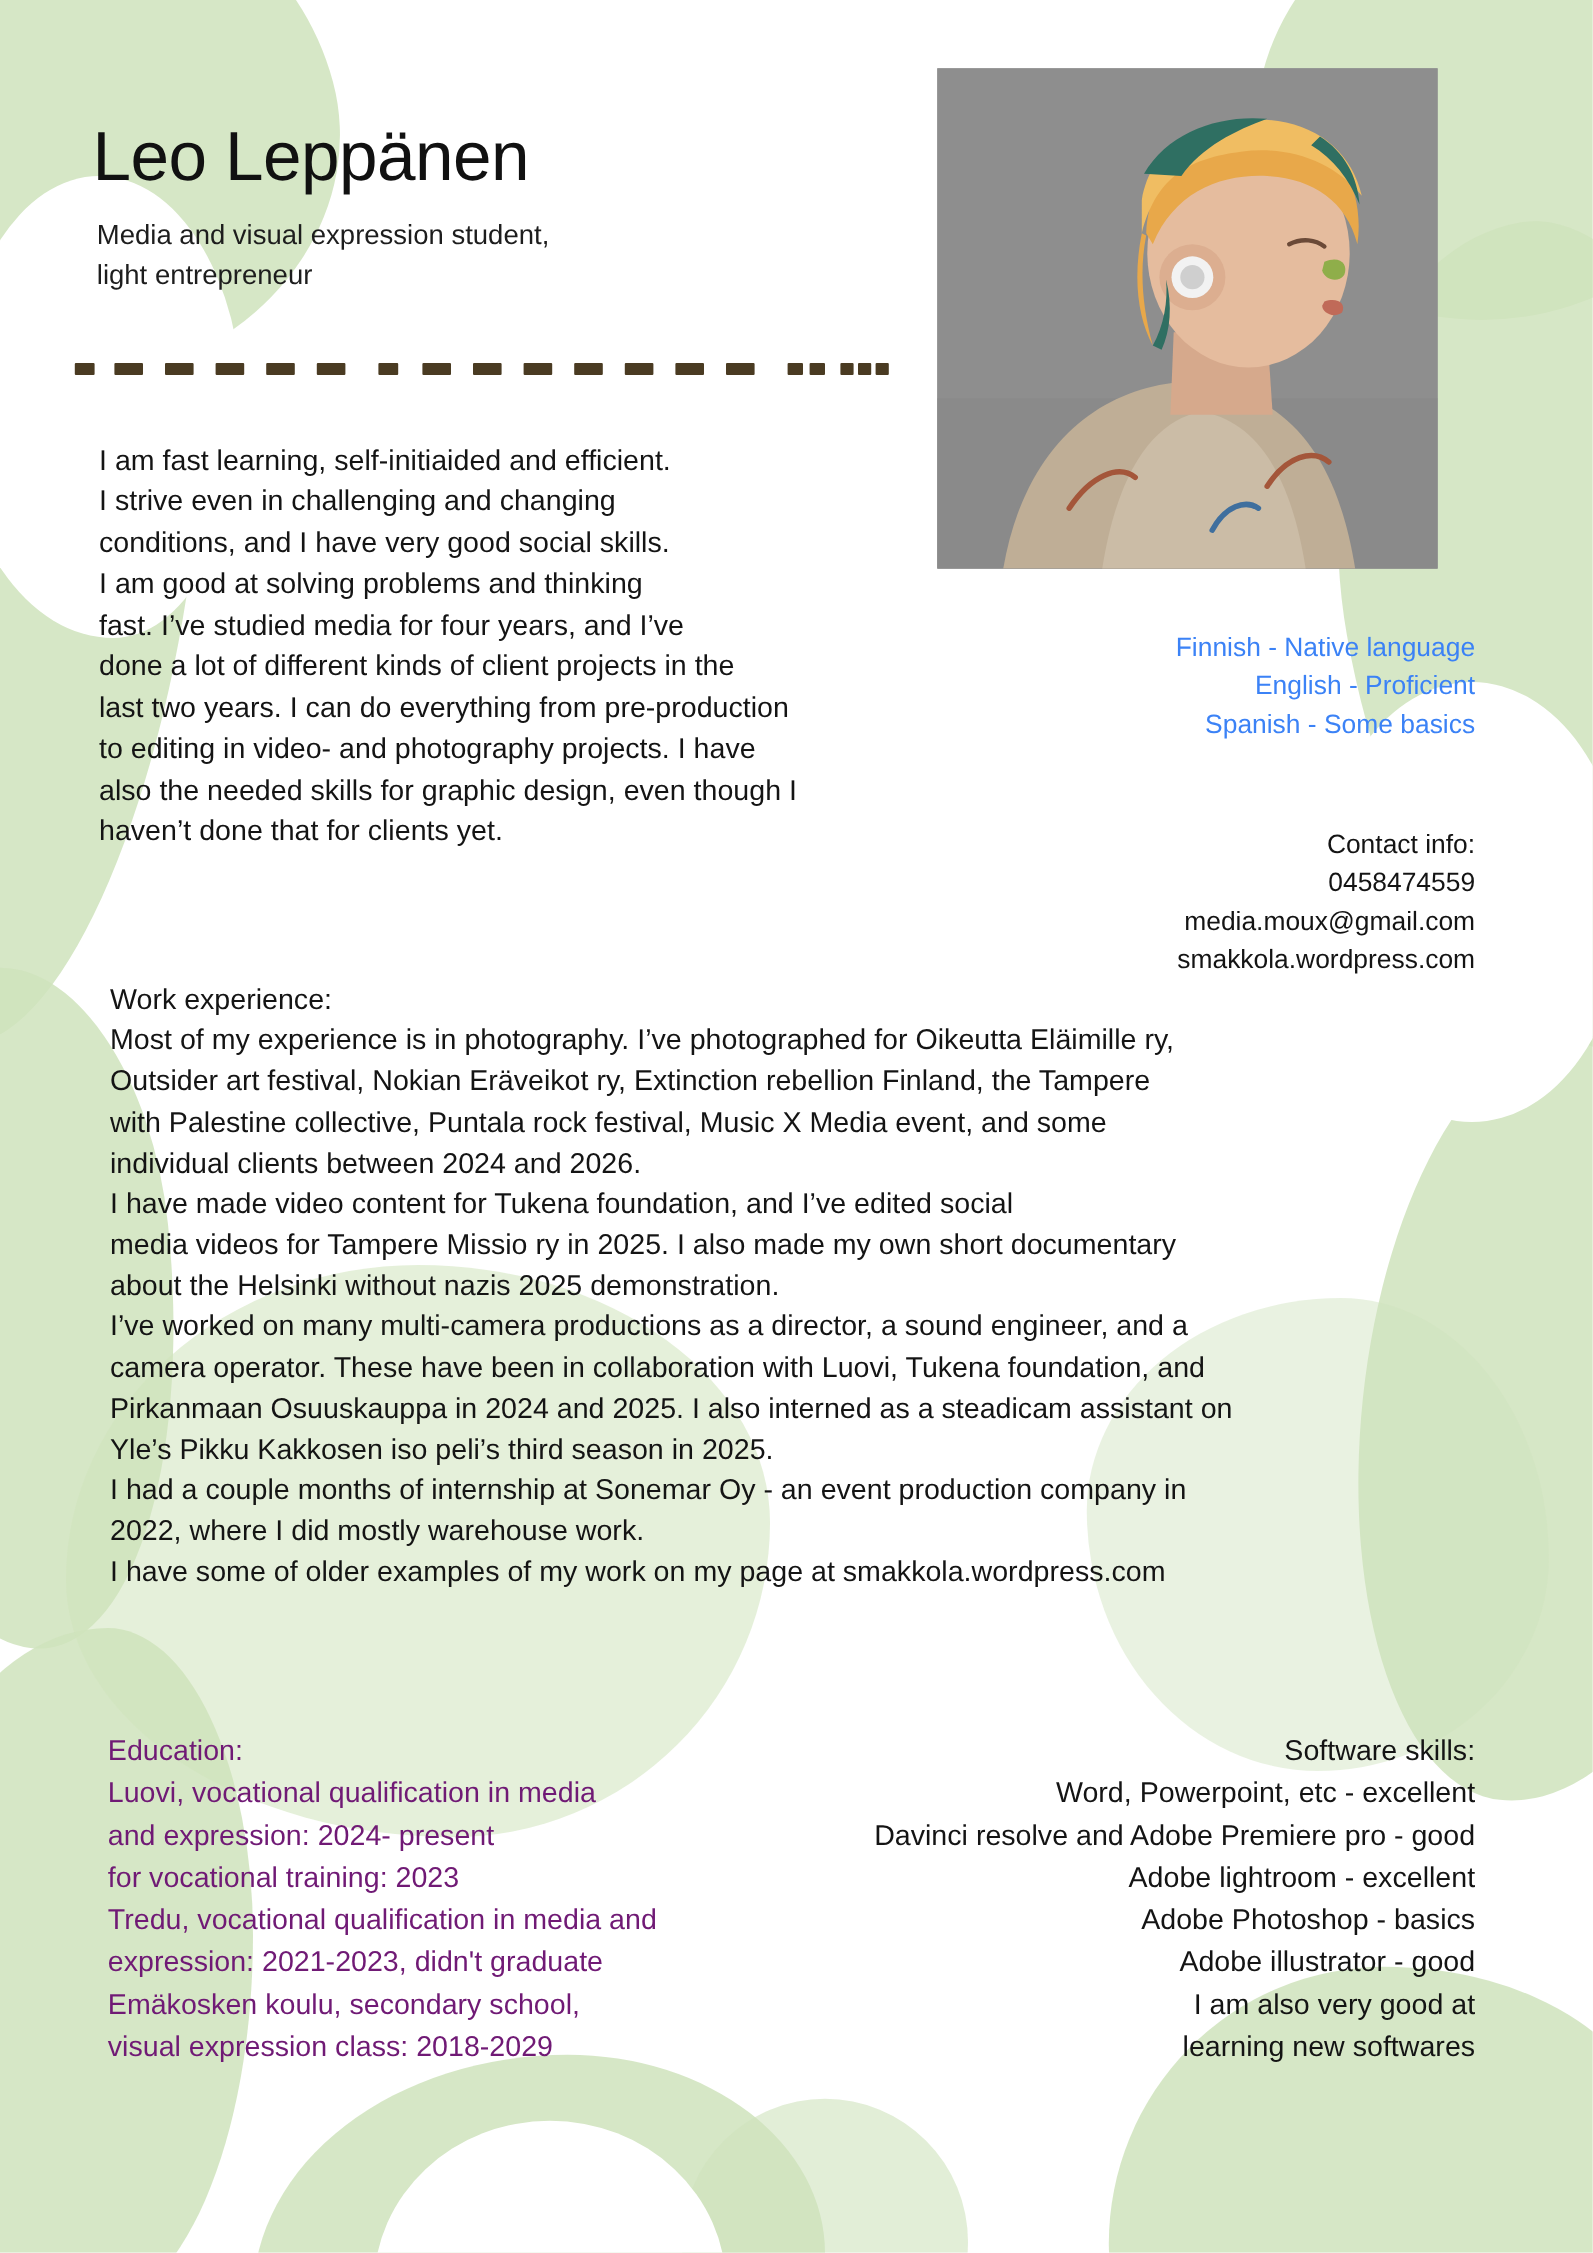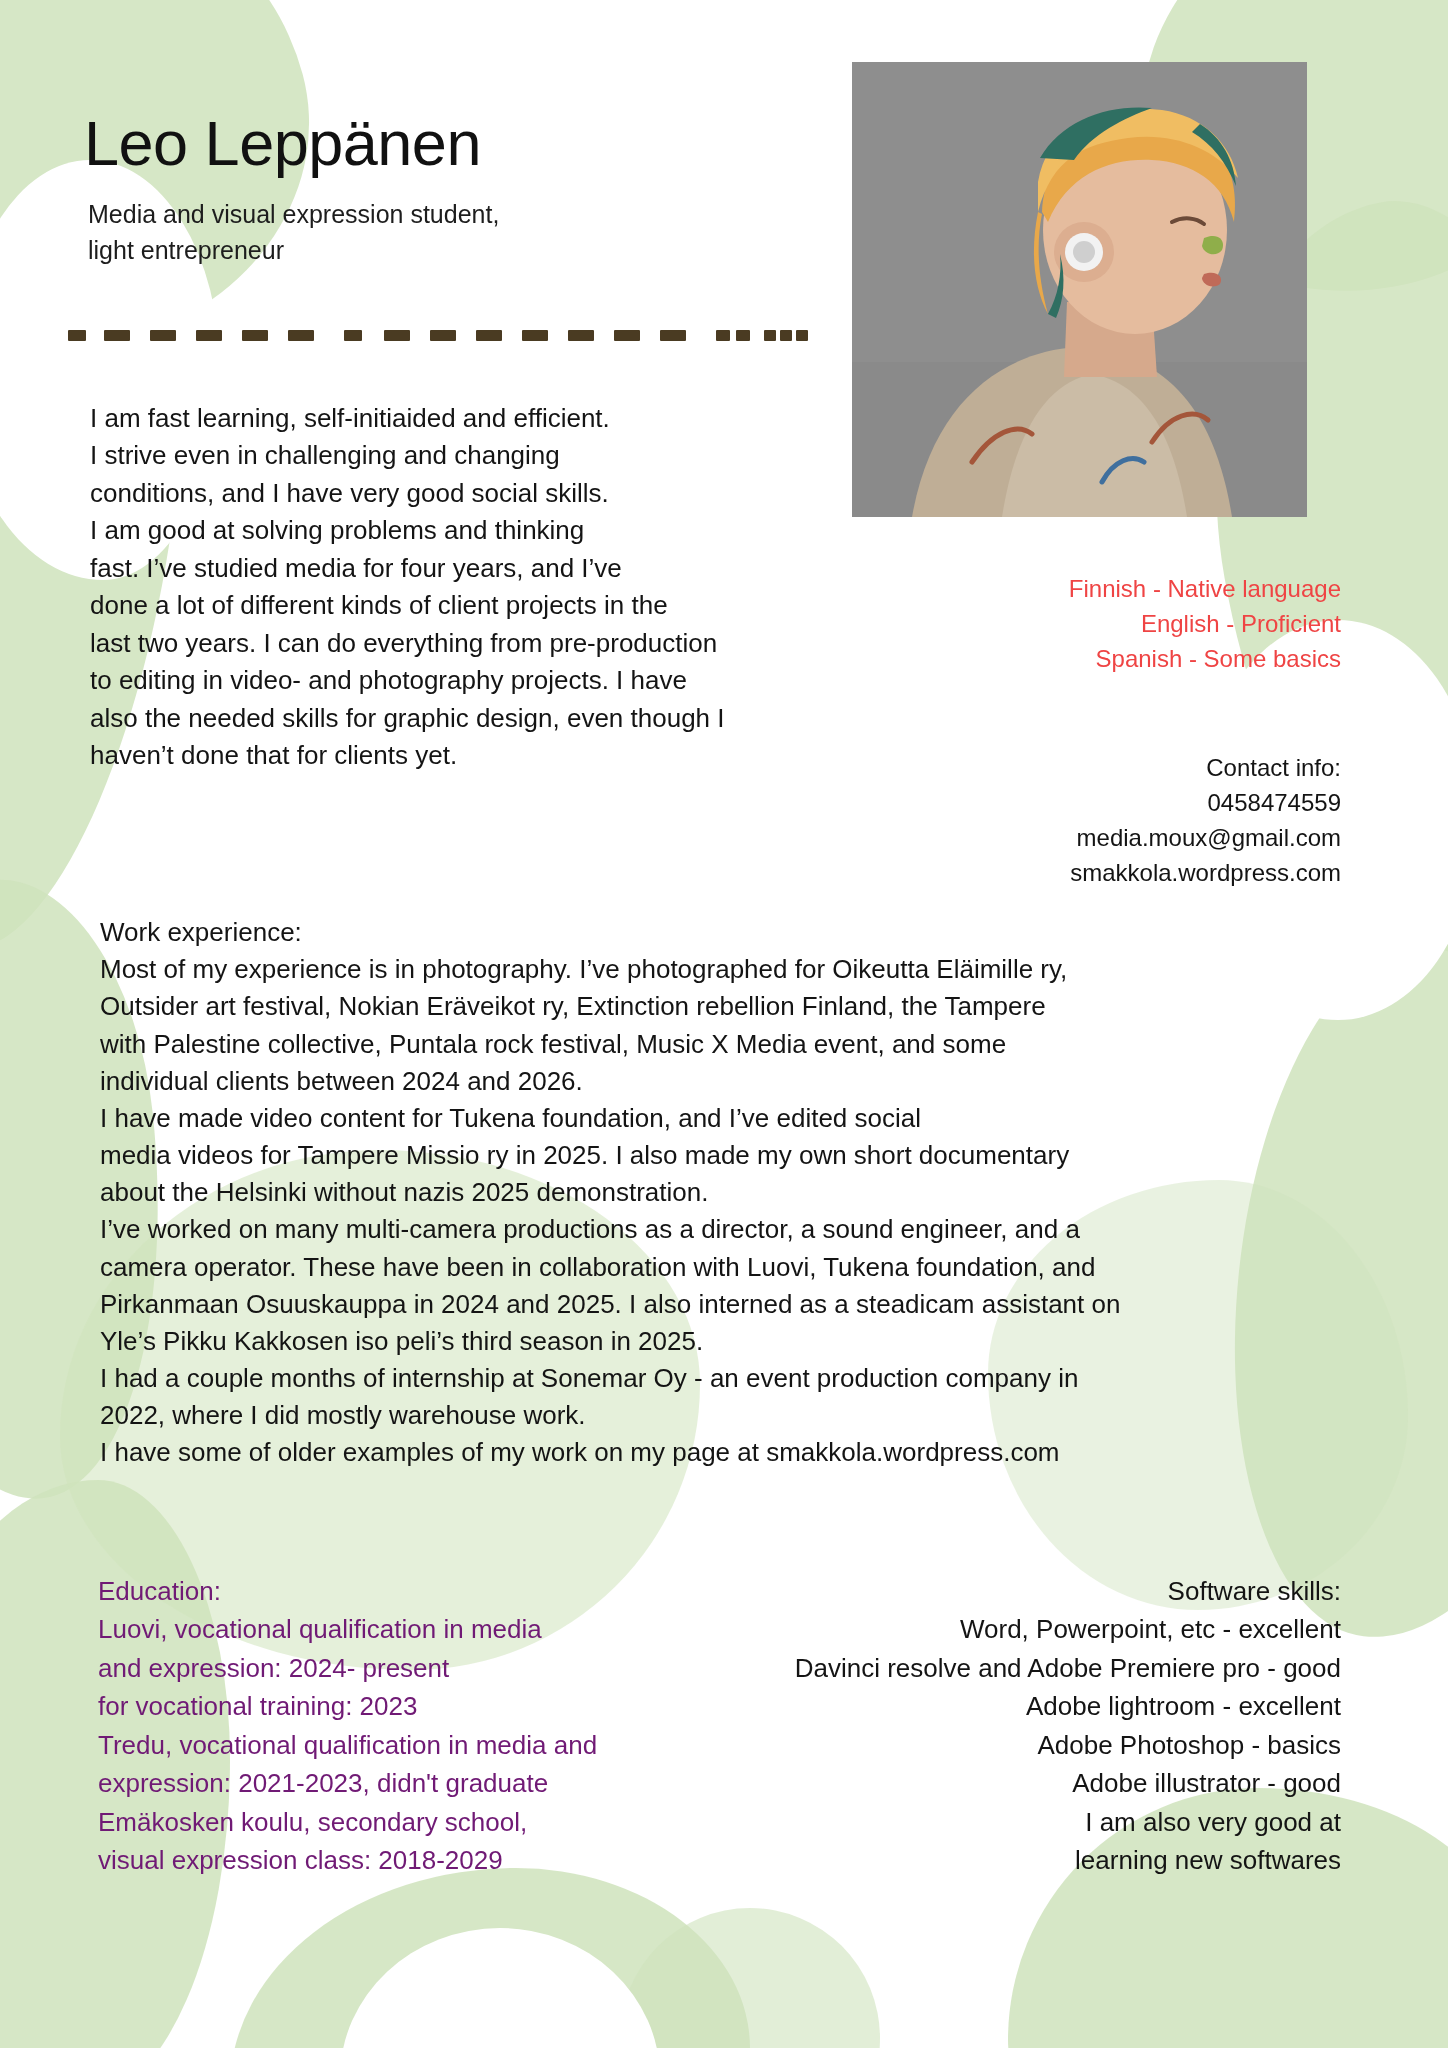--- a/index.html
+++ b/index.html
@@ -181,21 +181,21 @@
   }
 
   .langs {
     position: absolute;
     right: 138px;
     top: 572px;
     width: 420px;
     text-align: right;
     font-size: 24px;
     line-height: 1.45;
-    color: #ef4444;
+    color: #3b82f6;
   }
   .contact {
     position: absolute;
     right: 138px;
     top: 708px;
     width: 420px;
     text-align: right;
     font-size: 24px;
     line-height: 1.46;
     color: #141414;
@@ -203,21 +203,20 @@
   }
 
   .work {
     position: absolute;
     left: 100px;
     top: 890px;
     width: 1260px;
     font-size: 26px;
     line-height: 1.43;
     color: #141414;
-    margin-top: 24px;
   }
   .work .heading { display: block; }
 
   .education {
     position: absolute;
     left: 98px;
     top: 1572px;
     width: 620px;
     font-size: 26px;
     line-height: 1.48;

